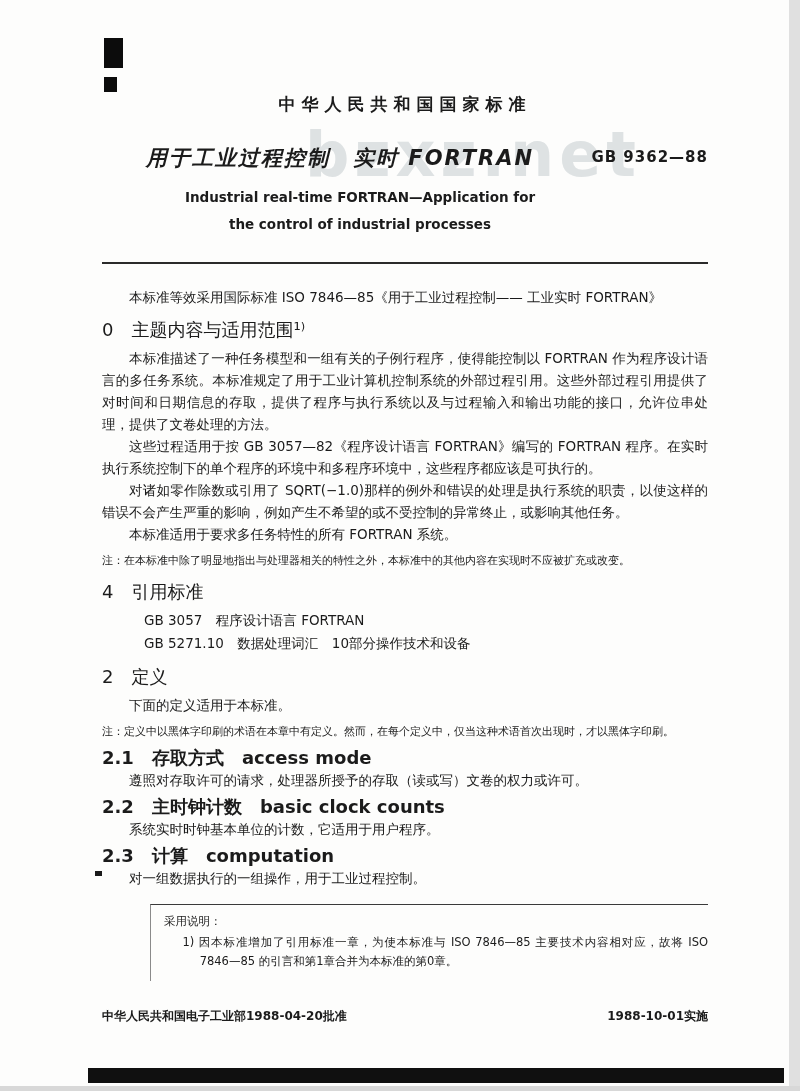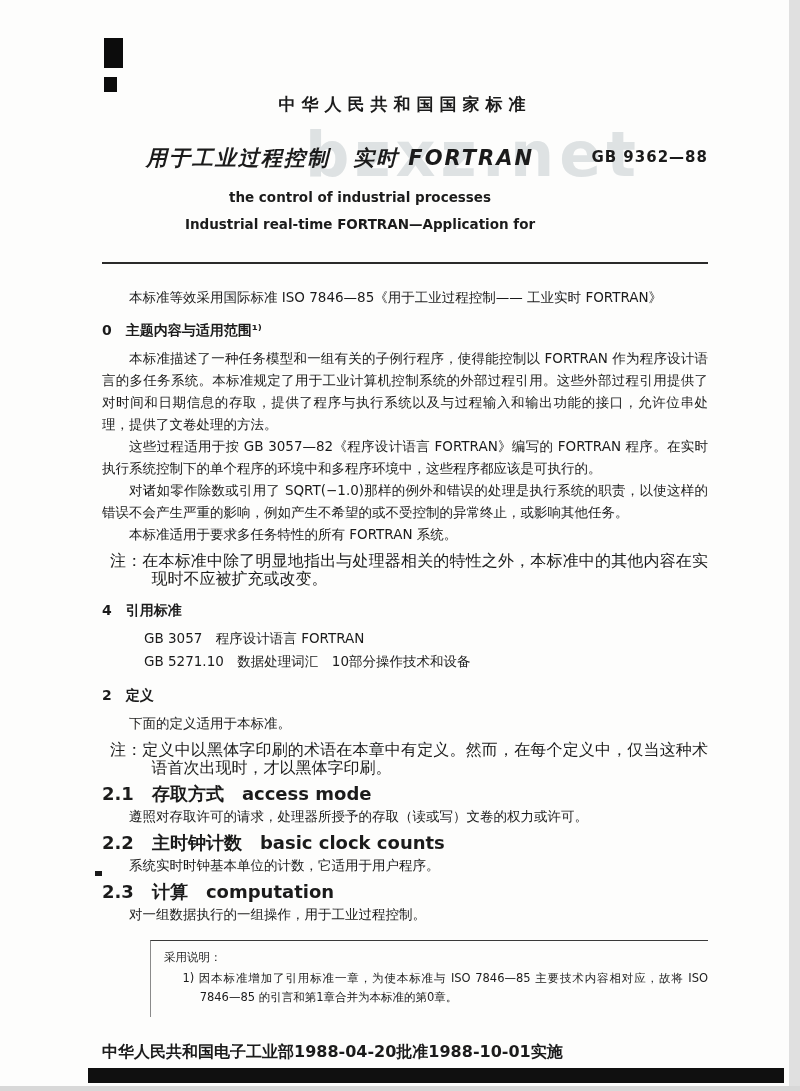--- a/index.html
+++ b/index.html
@@ -31,37 +31,37 @@
   .title-cn { text-align:center; font-size:21px; font-weight:bold; letter-spacing:2px; padding-right:130px; line-height:32px;font-style:italic; }
   .standard-no { position:absolute; right:0; top:6px; font-size:15px; font-weight:bold; letter-spacing:1px; }
 
   .en-title { text-align:center; font-weight:bold; font-size:13.5px; line-height:27px; margin-top:10px; padding-right:90px; }
 
   .rule { border:none; border-top:2px solid #2a2a2a; margin:24px 0 0 0; }
 
   .body-text { font-size:13.5px; line-height:22px; text-align:justify; }
   .para { margin:0; text-indent:2em; }
   .intro { margin-top:22px; }
-  .h-sec { font-weight:bold; font-size:14px; line-height:22px; margin:11px 0 6px 0; }
-  .note { font-size:16px; line-height:18px; margin:7px 0 6px 8px; padding-left:2.6em; text-indent:-2.6em; }
+  .h-sec { font-weight:normal; font-size:18px; line-height:22px; margin:11px 0 6px 0; }
+  .note { font-size:11px; line-height:18px; margin:7px 0 6px 0; padding-left:2.6em; text-indent:-2.6em; }
   .refs p { margin:0; padding-left:42px; line-height:23px; }
   .def-h { font-weight:bold; font-size:18px; line-height:22px; margin:4px 0 0 0; }
   .def-b { margin:0; text-indent:2em; line-height:23px; }
 
   .footnote {
     margin-top:14px;
     border-top:1px solid #3a3a3a;
     border-left:1px solid #8a8a8a;
     padding:7px 0 10px 13px;
     font-size:11.5px; line-height:19px;margin-left:48px;
   }
   .footnote p { margin:0; }
   .fn-item { padding-left:3.1em; text-indent:-1.5em; margin-top:2px !important; }
 
-  .footer-row { display:flex; align-items:baseline; margin-top:24px; font-weight:bold; font-size:16px; }
+  .footer-row { display:flex; justify-content:space-between; align-items:baseline; margin-top:24px; font-weight:bold; font-size:12px; }
 
   .black-bar { position:absolute; left:88px; right:16px; bottom:8px; height:15px; background:#101010; }
 </style>
 </head>
 <body>
 
 <div class="page">
   <div class="scan-mark-a"></div>
   <div class="scan-mark-b"></div>
   <div class="scan-dot"></div>
@@ -72,22 +72,22 @@
   <div class="content">
 
     <div class="header-label">中华人民共和国国家标准</div>
 
     <div class="title-row">
       <div class="title-cn">用于工业过程控制　实时 FORTRAN</div>
       <div class="standard-no">GB 9362—88</div>
     </div>
 
     <div class="en-title">
+      <div>Industrial real-time FORTRAN—Application for</div>
       <div>the control of industrial processes</div>
-      <div>Industrial real-time FORTRAN—Application for</div>
     </div>
 
     <hr class="rule">
 
     <div class="body-text">
 
       <p class="para intro">本标准等效采用国际标准 ISO 7846—85《用于工业过程控制—— 工业实时 FORTRAN》</p>
 
       <p class="h-sec">0　主题内容与适用范围¹⁾</p>
       <p class="para">本标准描述了一种任务模型和一组有关的子例行程序，使得能控制以 FORTRAN 作为程序设计语言的多任务系统。本标准规定了用于工业计算机控制系统的外部过程引用。这些外部过程引用提供了对时间和日期信息的存取，提供了程序与执行系统以及与过程输入和输出功能的接口，允许位串处理，提供了文卷处理的方法。</p>

